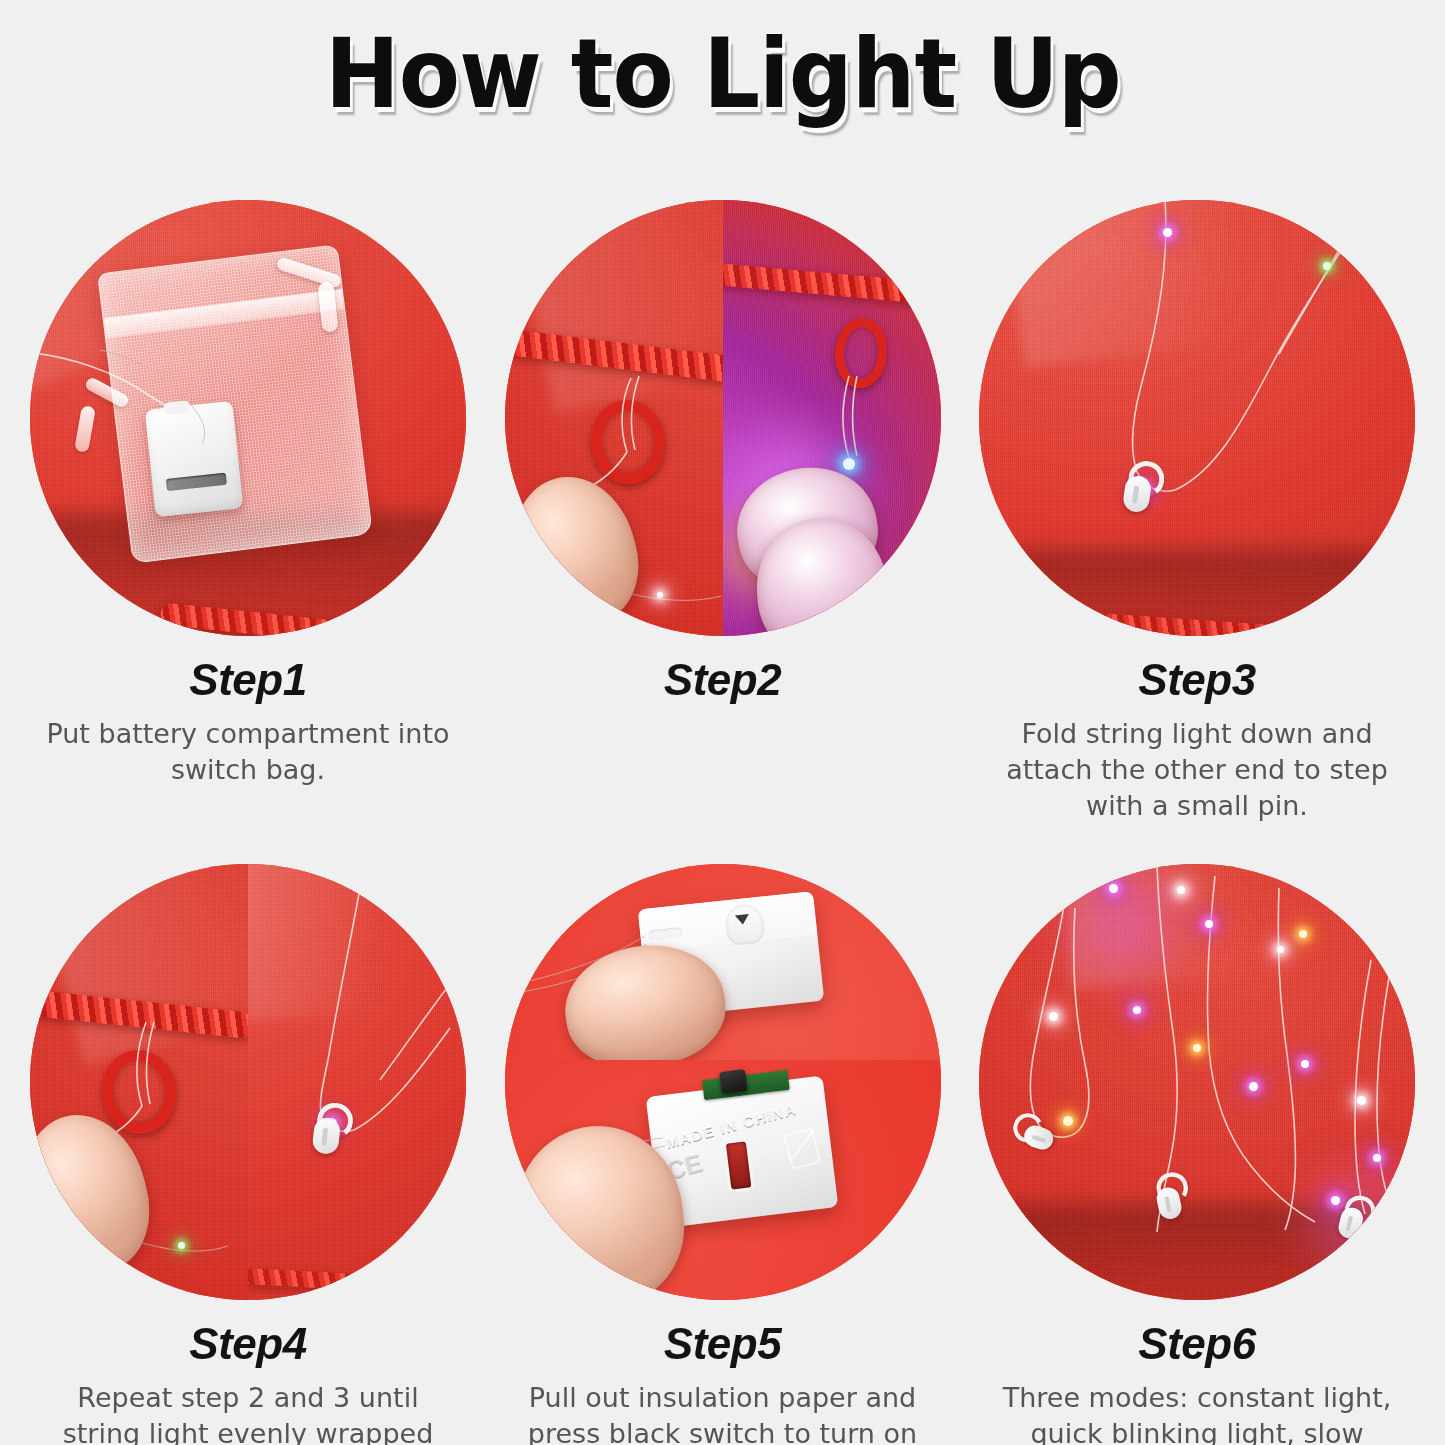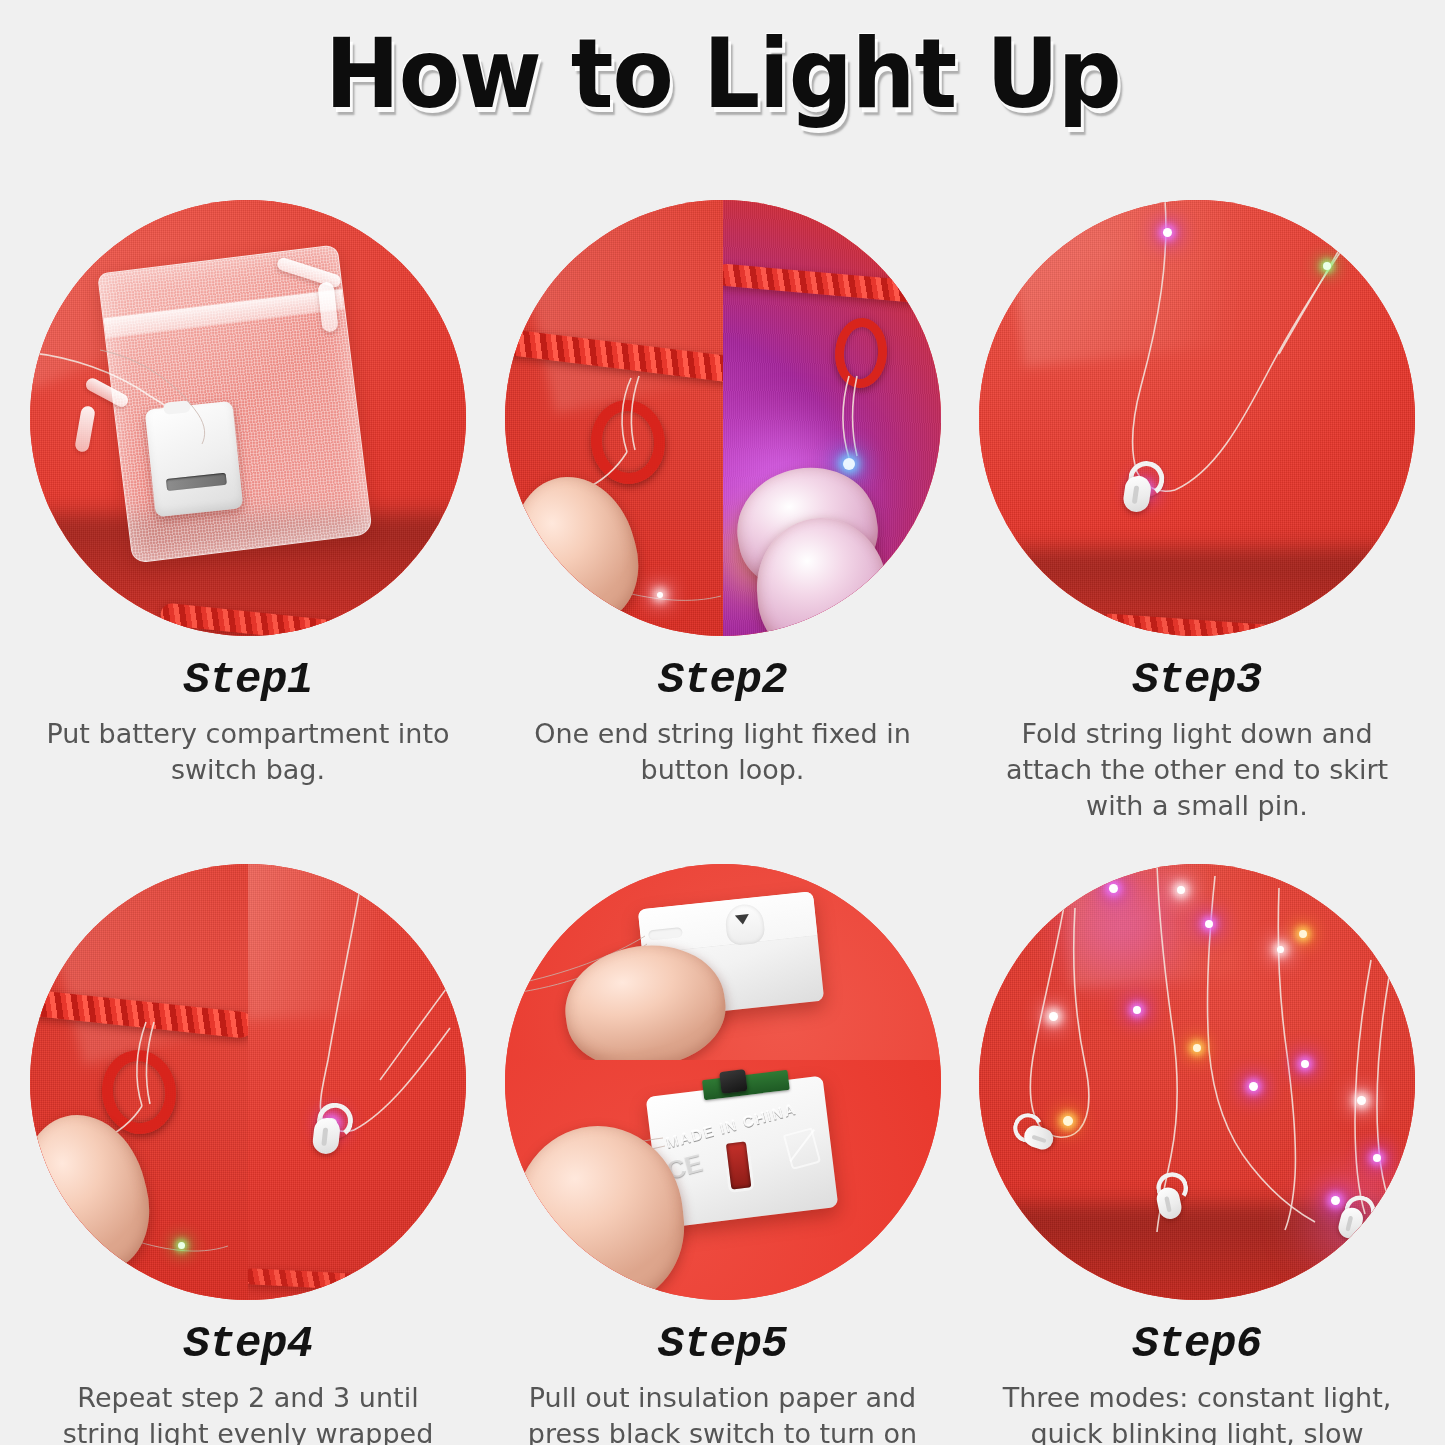--- a/index.html
+++ b/index.html
@@ -263,21 +263,21 @@
   }
   .paper-slot{
     position:absolute;border-radius:3px;
     background:linear-gradient(180deg,#c4302a,#8c1c17);
     box-shadow:inset 0 0 4px rgba(0,0,0,.6), 0 0 0 3px rgba(245,245,245,.9);
   }
 
   
   .step-label{
     margin-top:22px;
-    font-family:Liberation Mono, monospace;
+    font-family:Liberation Sans, sans-serif;
     font-weight:bold;font-style:italic;
     font-size:44px;
     color:#131313;
     letter-spacing:-0.5px;
     line-height:1;
   }
   .step-desc{
     margin-top:14px;
     font-family:"DejaVu Sans", sans-serif;
     font-size:27px;
@@ -368,21 +368,20 @@
                 <path d="M344,176 C336,204 336,232 344,258"></path>
                 <path d="M352,176 C346,204 346,230 352,256"></path>
               </svg>
               <div class="led b" style="left:338px;top:258px;width:12px;height:12px;"></div>
               <div class="finger lit" style="left:232px;top:268px;width:140px;height:120px;transform:rotate(-10deg);"></div>
               <div class="finger lit" style="left:252px;top:318px;width:130px;height:140px;transform:rotate(-4deg);"></div>
             </div>
           </div>
         </div>
         <div class="step-label">Step2</div>
-        <div class="step-desc">One end string light fixed in button loop.</div>
       </div>
 
       <div class="cell">
         <div class="circle">
           <div class="inner">
             <div class="fabric"></div>
             <div class="fold" style="left:8%;top:-6%;width:86%;height:40%;transform:rotate(-6deg);"></div>
             <div class="shade" style="left:-5%;bottom:-10%;width:120%;height:30%;"></div>
             <div class="ruffle" style="left:120px;bottom:-6px;width:260px;height:20px;transform:rotate(4deg);opacity:.85;"></div>
             <svg class="wire" viewBox="0 0 436 436">
@@ -395,21 +394,21 @@
             <div class="led g" style="left:344px;top:62px;width:8px;height:8px;"></div>
             <div class="led p" style="left:160px;top:284px;width:10px;height:10px;"></div>
             <div class="pin" style="left:142px;top:262px;transform:rotate(8deg);">
               <div class="hook"></div>
               <div class="body"></div>
               <div class="bar"></div>
             </div>
           </div>
         </div>
         <div class="step-label">Step3</div>
-        <div class="step-desc">Fold string light down and attach the other end to skirt with a small pin.</div>
+        <div class="step-desc">Fold string light down and attach the other end to step with a small pin.</div>
       </div>
 
     </div>
 
     <div class="row row2" style="margin-top:40px;">
 
       <div class="cell">
         <div class="circle">
 
           <div class="half left">

